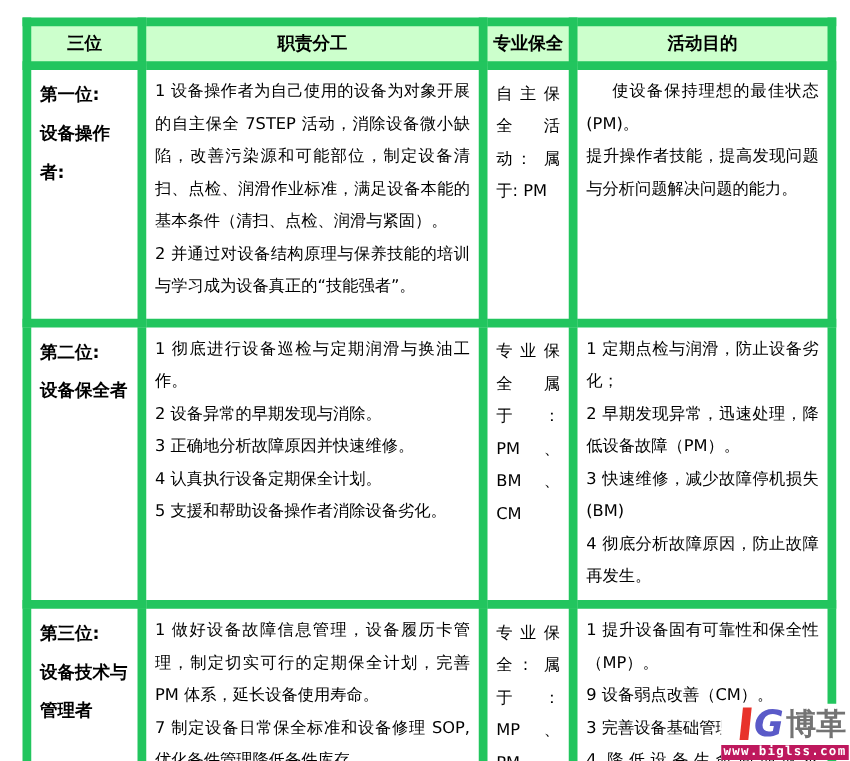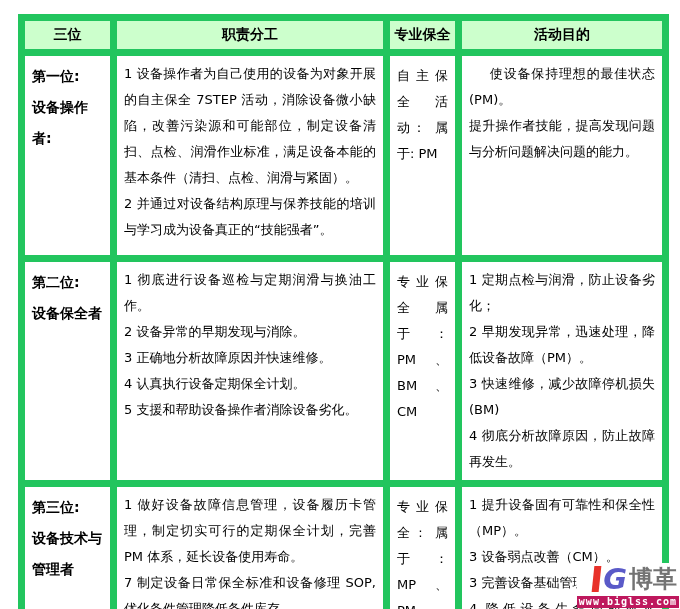--- a/index.html
+++ b/index.html
@@ -171,21 +171,21 @@
           <p>1 做好设备故障信息管理，设备履历卡管理，制定切实可行的定期保全计划，完善 PM 体系，延长设备使用寿命。</p>
           <p>7 制定设备日常保全标准和设备修理 SOP, 优化备件管理降低备件库存。</p>
           <p>3 实施设备设计弱点项目改善，防止故障再发。</p>
 
         </td>
         <td class="theme-cell">
           <div>专业保全: 属于：MP、PM、BM、CM</div>
         </td>
         <td class="purpose-cell">
           <p>1 提升设备固有可靠性和保全性（MP）。</p>
-          <p>3 设备弱点改善（CM）。</p>
+          <p>9 设备弱点改善（CM）。</p>
           <p>3 完善设备基础管理。</p>
           <p>4 降低设备生命周期成本（LCC）。</p>
         </td>
       </tr>
     </tbody>
   </table>
 
   <div class="watermark">
     <div class="logo-row">
       <span class="mark-bar"></span>

